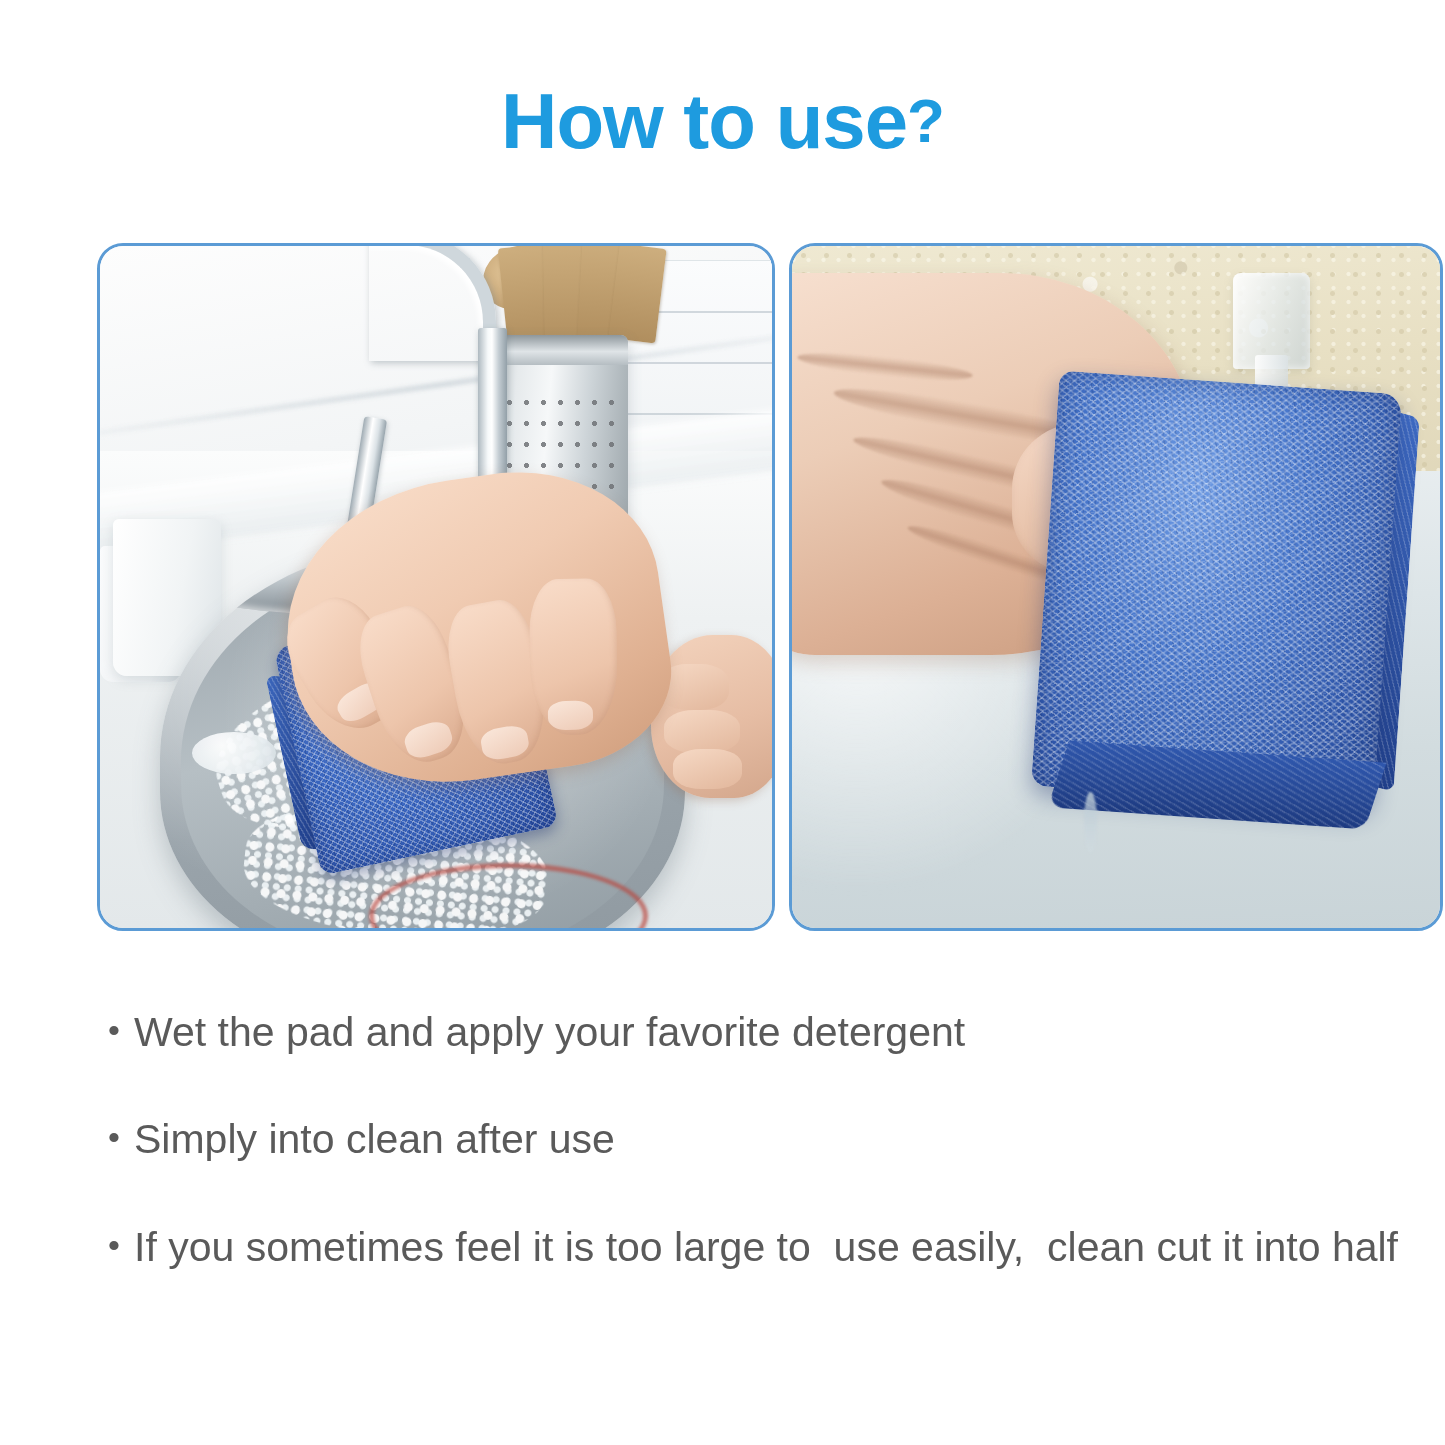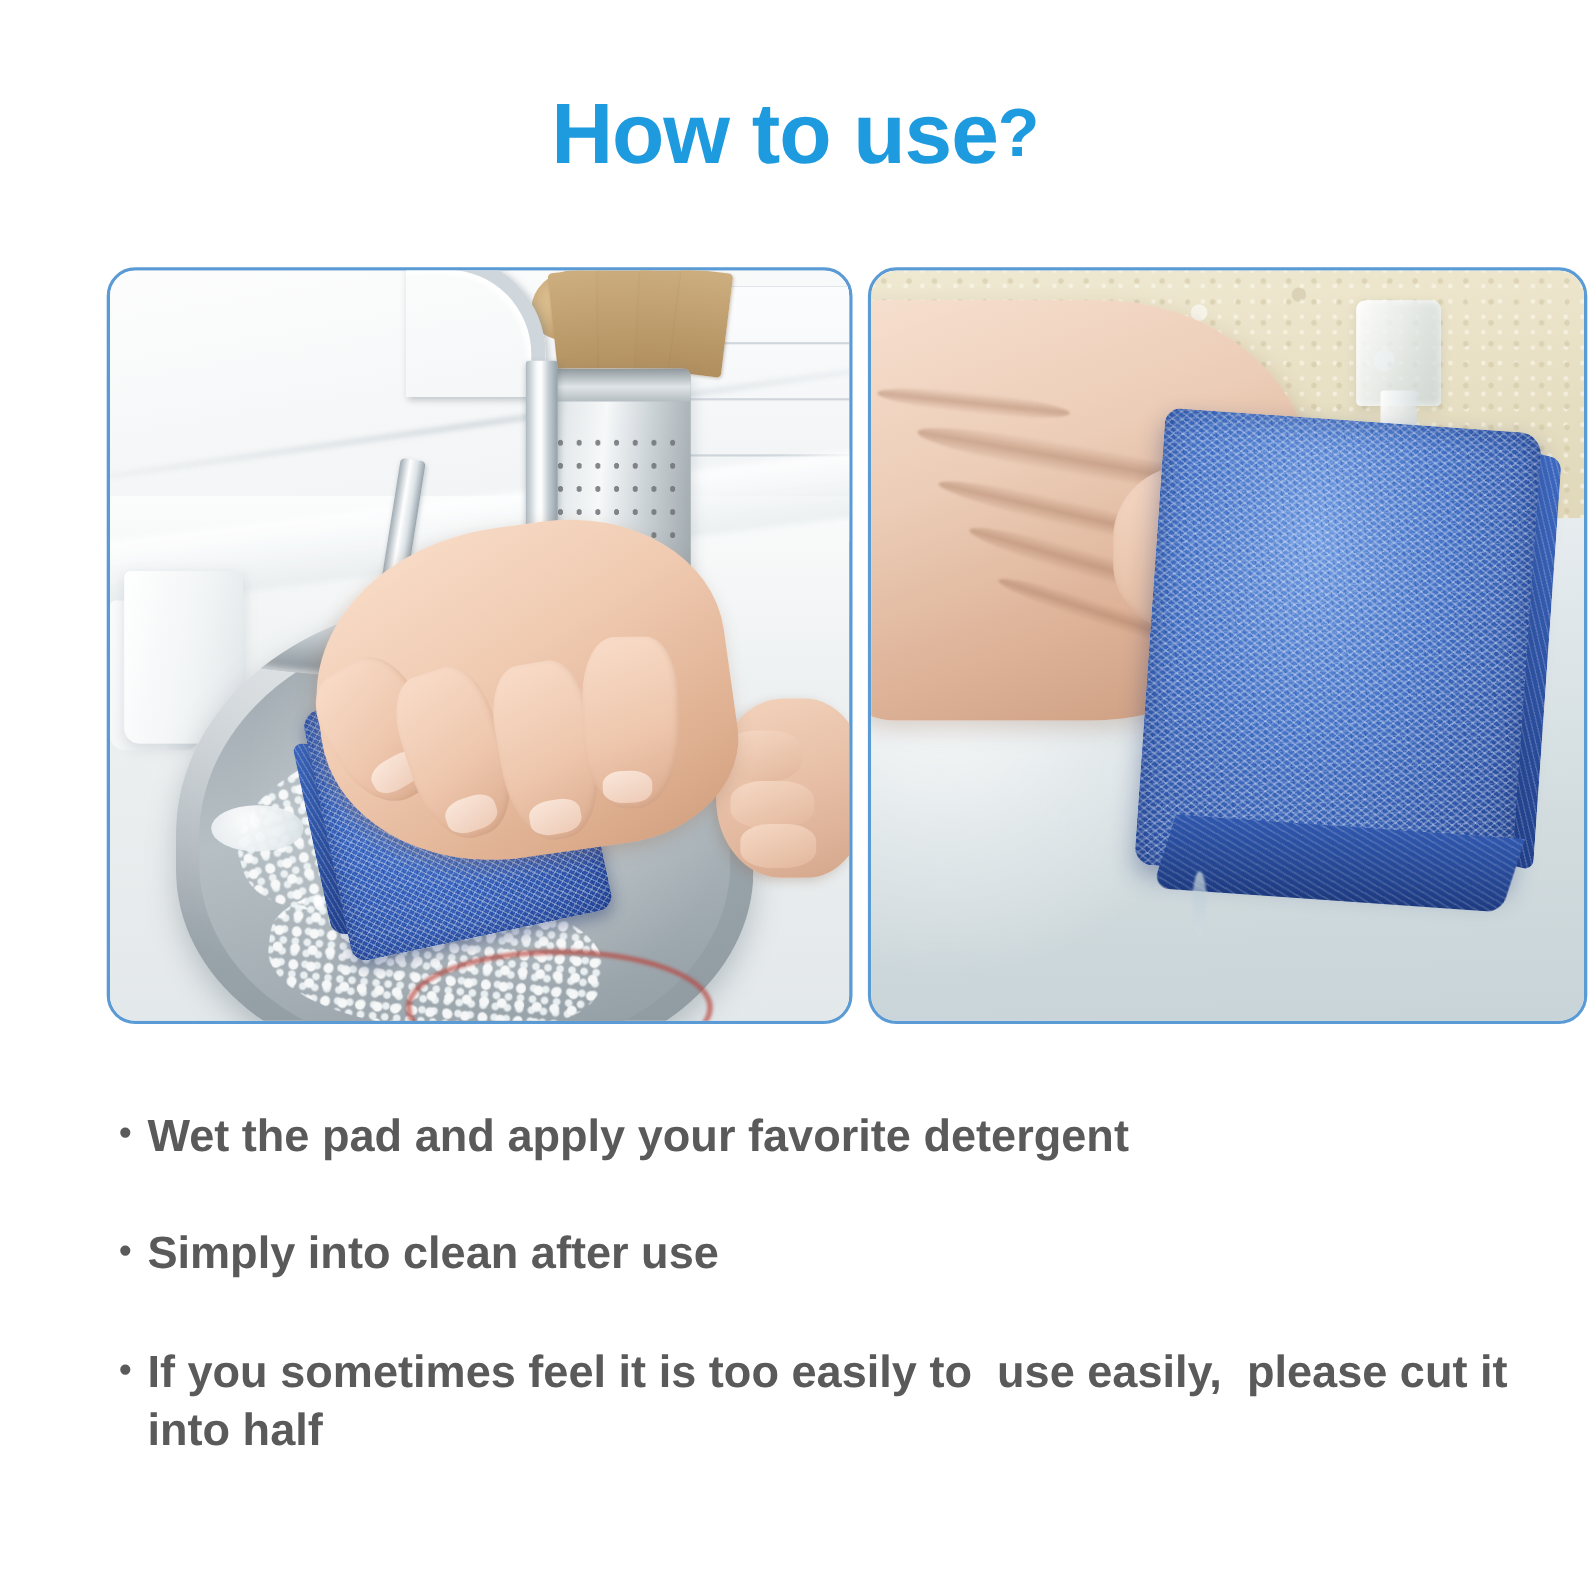--- a/index.html
+++ b/index.html
@@ -388,21 +388,21 @@
     font-family:"Liberation Sans", sans-serif;
     white-space:pre-wrap;
   }
   .bullet .dot{
     flex:0 0 auto;
     width:26px;
     font-size:34px;
     line-height:1.45;
     color:#5A5A5A;
   }
-  .bullet .btext{flex:1 1 auto;font-weight:bold;}
+  .bullet .btext{flex:1 1 auto;}
   .b1{margin-bottom:54px;}
   .b2{margin-bottom:54px;}
 </style>
 </head>
 <body>
 
 <div class="title-wrap">
   <span class="title"><span>How to use</span><span class="qmark">?</span></span>
 </div>
 
@@ -515,16 +515,16 @@
     <span class="btext">Wet the pad and apply your favorite detergent</span>
   </div>
 
   <div class="bullet b2">
     <span class="dot">•</span>
     <span class="btext">Simply into clean after use</span>
   </div>
 
   <div class="bullet b3">
     <span class="dot">•</span>
-    <span class="btext">If you sometimes feel it is too easily to  use easily,  please cut it into half</span>
+    <span class="btext">If you sometimes feel it is too large to  use easily,  clean cut it into half</span>
   </div>
 
 </div>
 
 </body></html>

